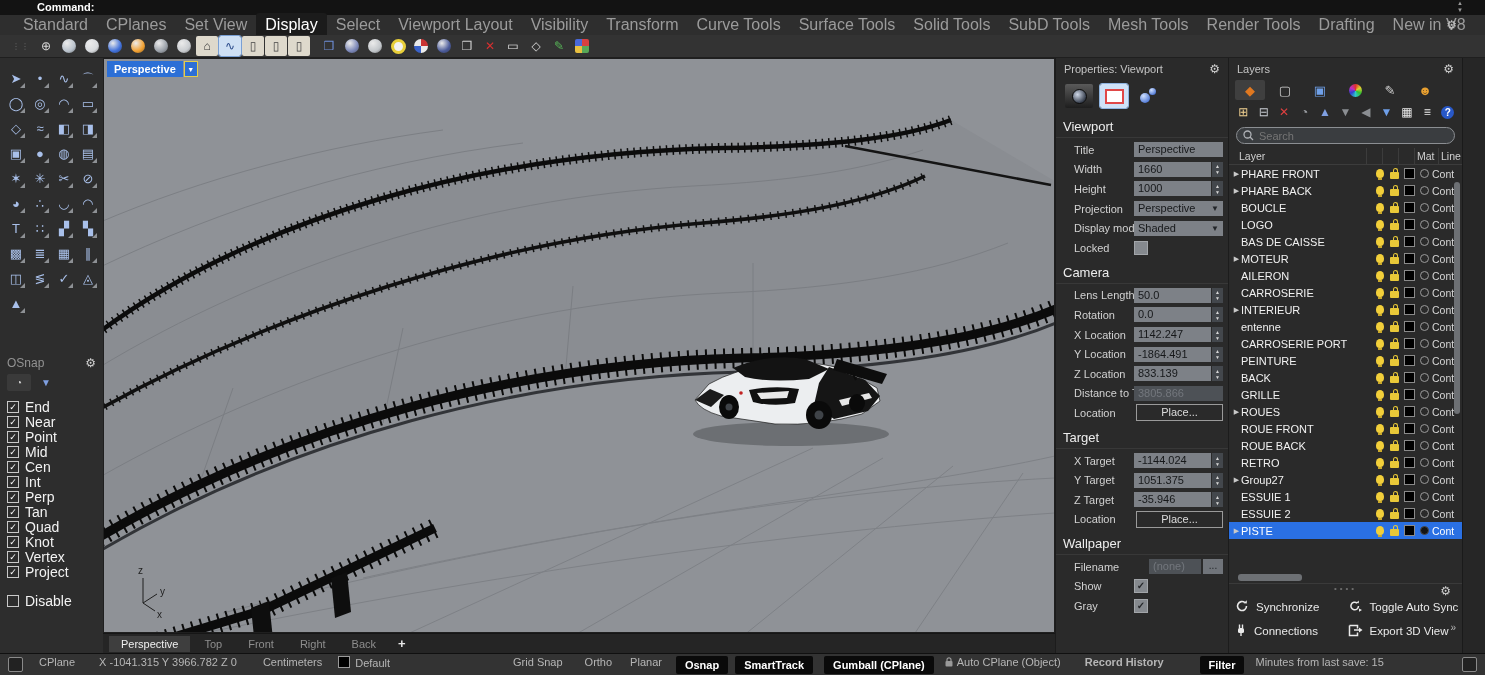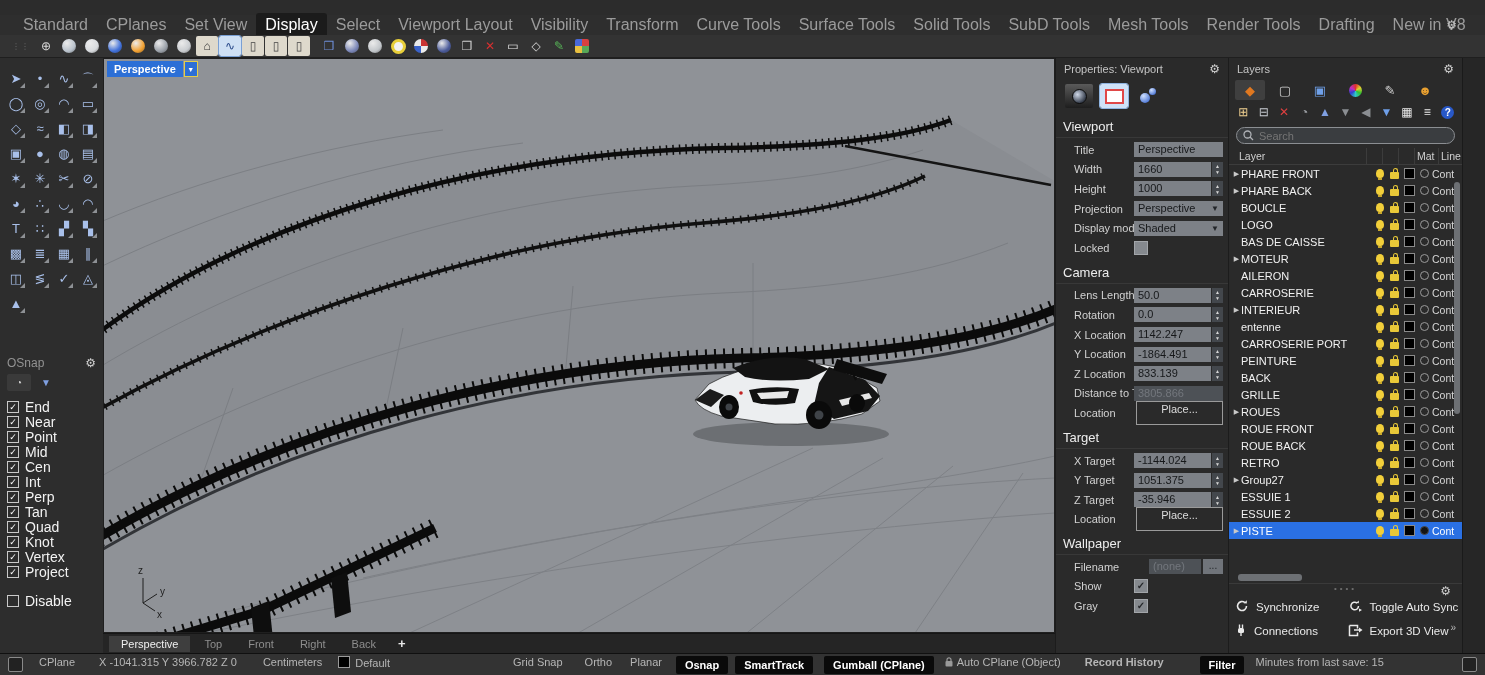--- a/index.html
+++ b/index.html
@@ -62,21 +62,21 @@
   .ptab.dots .d2{width:7px;height:7px;border-radius:50%;background:radial-gradient(circle at 35% 30%,#cfe0ff,#2858c8);position:absolute;left:14px;top:4px}
   .psec .ptitle{color:#ededed;font-size:13px;padding:7px 0 3px 7px;border-bottom:1px solid #383838;margin-bottom:2px}
   .prow{position:relative;height:19.6px;display:flex;align-items:center}
   .plabel{margin-left:18px;color:#d2d2d2;font-size:11px;white-space:nowrap;overflow:hidden;max-width:92px}
   .pctl{position:absolute;right:5px;display:flex;align-items:center}
   .pfield{width:77px;height:15px;background:#7d8187;color:#16181a;font-size:11px;line-height:15px;padding:0 4px;box-sizing:border-box;white-space:nowrap;overflow:hidden}
   .pfield.wide{width:89px}
   .pfield.dis{background:#4d5156;color:#73777d}
   .selarr{float:right;font-size:8px;color:#23262a;line-height:15px}
   .spin{width:11px;height:15px;background:#43474c;display:flex;flex-direction:column;align-items:center;justify-content:center;color:#d5d5d5;font-size:5px;line-height:6px;margin-left:1px}
-  .pbtn{width:87px;height:24px;border:1px solid #9a9a9a;color:#dcdcdc;font-size:11px;text-align:center;line-height:14px;background:transparent;box-sizing:border-box}
+  .pbtn{width:87px;height:17px;border:1px solid #9a9a9a;color:#dcdcdc;font-size:11px;text-align:center;line-height:14px;background:transparent;box-sizing:border-box}
   .cbx2{width:12px;height:12px;background:#85898e;border:1px solid #a2a5a9;color:#26282b;font-size:10px;line-height:12px;text-align:center;font-weight:700}
   .dots3{width:20px;height:15px;background:#70747a;color:#23262a;text-align:center;line-height:13px;margin-left:2px;font-size:10px}
   
   .layers{position:absolute;left:1228px;top:58px;width:234px;height:595px;background:#2a2a2a;border-left:1px solid #1c1c1c;box-sizing:border-box}
   .ltabs{display:flex;gap:5px;padding:4px 6px 1px}
   .ltab{width:30px;height:20px;display:flex;align-items:center;justify-content:center;font-size:13px;border-radius:2px}
   .ltab.sel{background:#3f3f3f}
   .colorwheel{width:13px;height:13px;border-radius:50%;background:conic-gradient(#e03030,#e0d030,#30c030,#30c8c8,#3040d0,#c030c0,#e03030)}
   .ltoolsrow{display:flex;gap:4px;padding:3px 6px;align-items:center}
   .lt{width:17px;height:16px;display:flex;align-items:center;justify-content:center;font-size:12px}
@@ -118,20 +118,27 @@
   .sit.active{background:#0a0a0a;color:#fff;font-weight:700;padding:3px 9px;border-radius:2px}
   .swatch2{display:inline-block;width:10px;height:10px;background:#000;border:1px solid #9a9a9a;vertical-align:-1px;margin-right:5px}
   .sicon{width:13px;height:13px;border:1px solid #8a8a8a;border-radius:2px;background:#222;flex:none}
   .locki{display:inline-block;margin-right:4px;vertical-align:-1px}
 </style>
 </head>
 <body>
 
 <div id="app">
 
+  <div class="cmdbar">
+    <span>Command:</span>
+    <div class="cmdspin">
+        <span>▲</span>
+        <span>▼</span>
+      </div>
+  </div>
 
   <div class="menurow">
     <div id="menu-tabs" style="display:flex">
         <span class="mtab">Standard</span>
         <span class="mtab">CPlanes</span>
         <span class="mtab">Set View</span>
         <span class="mtab active">Display</span>
         <span class="mtab">Select</span>
         <span class="mtab">Viewport Layout</span>
         <span class="mtab">Visibility</span>

